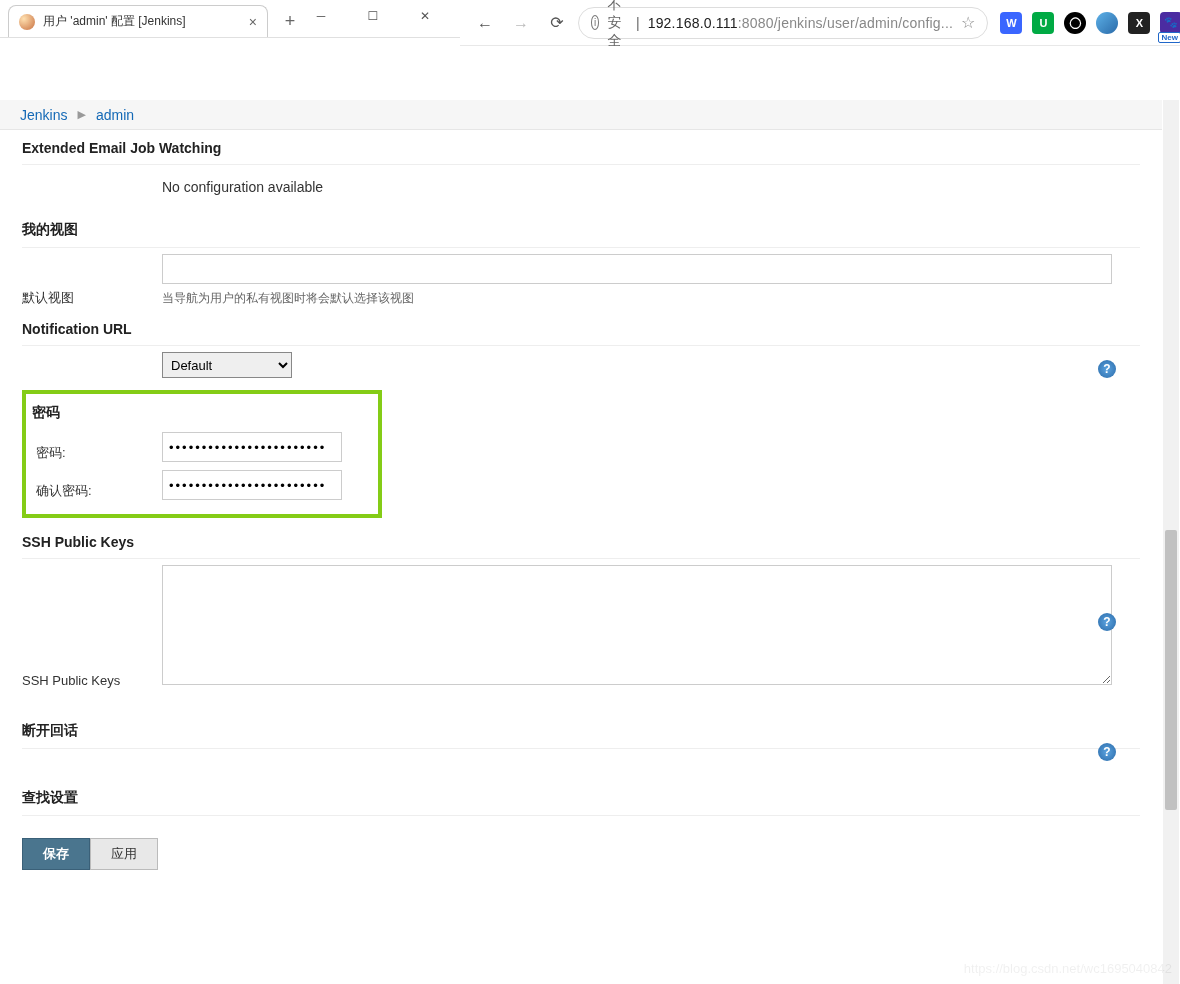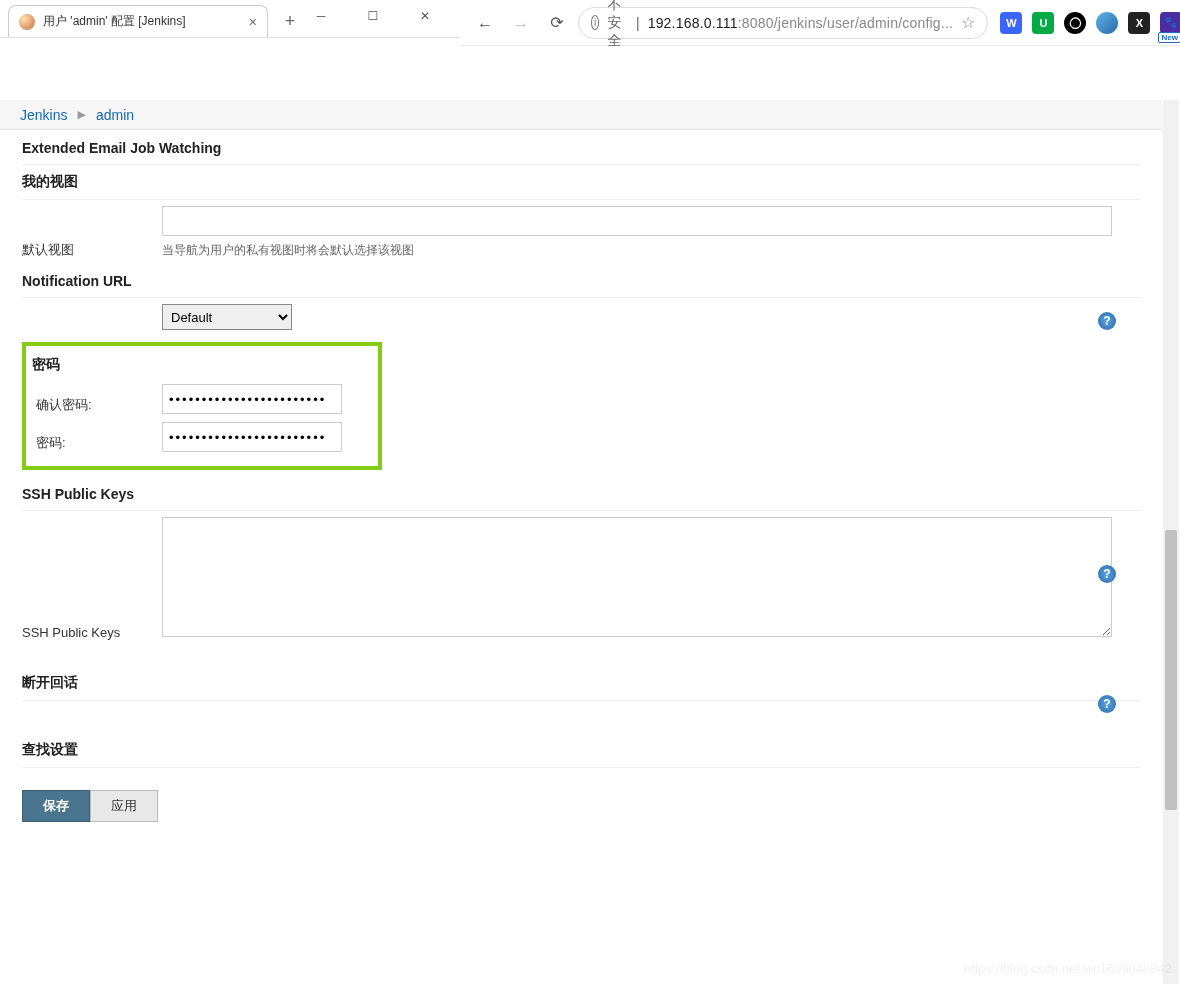--- a/index.html
+++ b/index.html
@@ -136,20 +136,21 @@
     <div class="breadcrumbs">
       <a>Jenkins</a>
       <span class="sep">▶</span>
       <a>admin</a>
     </div>
 
     <div class="form-area">
 
       <div class="section-title">Extended Email Job Watching</div>
       <div class="divider"></div>
+      <div class="config-msg">No configuration available</div>
 
       <div class="section-title">我的视图</div>
       <div class="divider"></div>
       <div class="row">
         <div class="label">默认视图</div>
         <div class="field">
           <input type="text" style="">
           <div class="help-text">当导航为用户的私有视图时将会默认选择该视图</div>
         </div>
       </div>
@@ -162,31 +163,31 @@
           <select>
             <option>Default</option>
           </select>
         </div>
         <span class="help-icon">?</span>
       </div>
 
       <div class="red-box">
         <div class="section-title">密码</div>
         <div class="row">
+          <div class="label">密码:</div>
+          <div class="field">
+            <input type="password" class="small" value="••••••••••••••••••••••••" style="">
+          </div>
+        </div>
+        <div class="row">
           <div class="label">确认密码:</div>
           <div class="field">
             <input type="password" class="small" value="••••••••••••••••••••••••" style="">
           </div>
         </div>
-        <div class="row">
-          <div class="label">密码:</div>
-          <div class="field">
-            <input type="password" class="small" value="••••••••••••••••••••••••" style="">
-          </div>
-        </div>
       </div>
 
       <div class="section-title">SSH Public Keys</div>
       <div class="divider"></div>
       <div class="row pos-rel">
         <div class="label">SSH Public Keys</div>
         <div class="field">
           <textarea style=""></textarea>
         </div>
         <span class="help-icon" style="top:54px">?</span>

